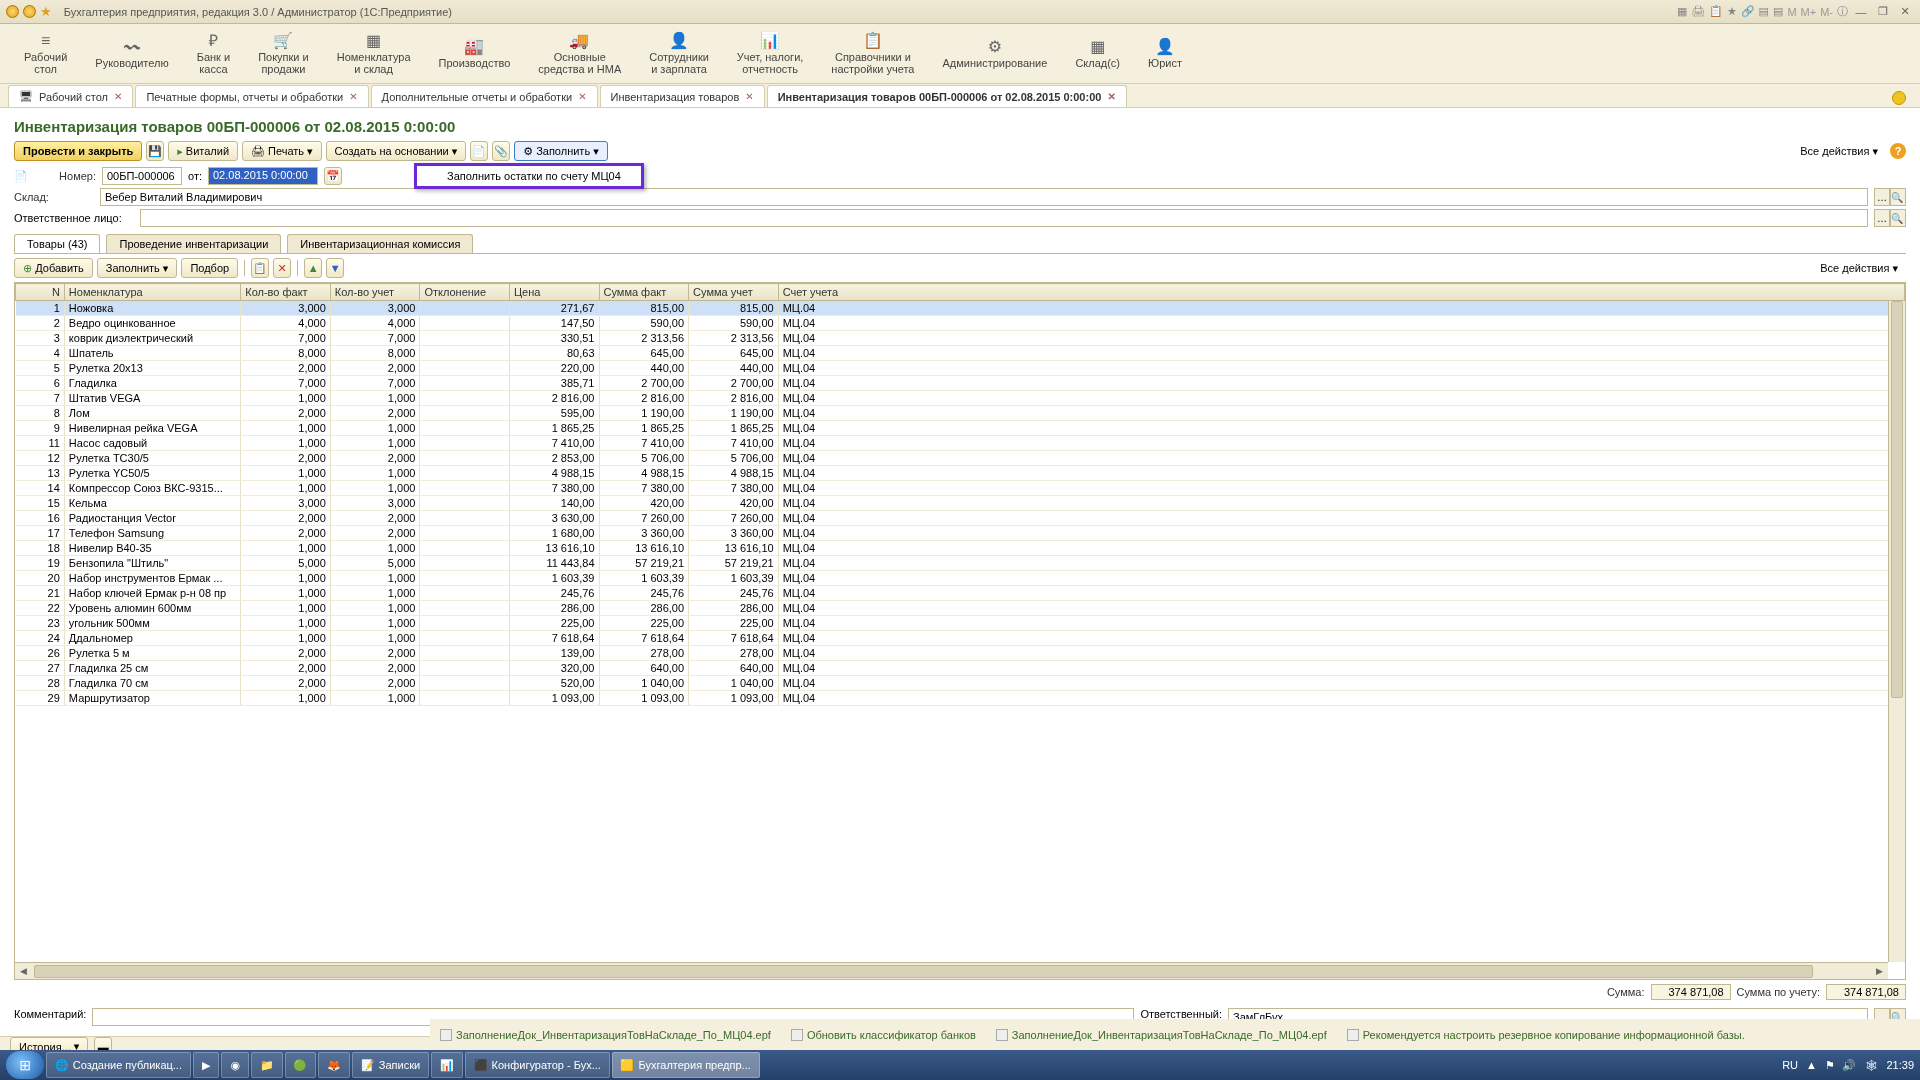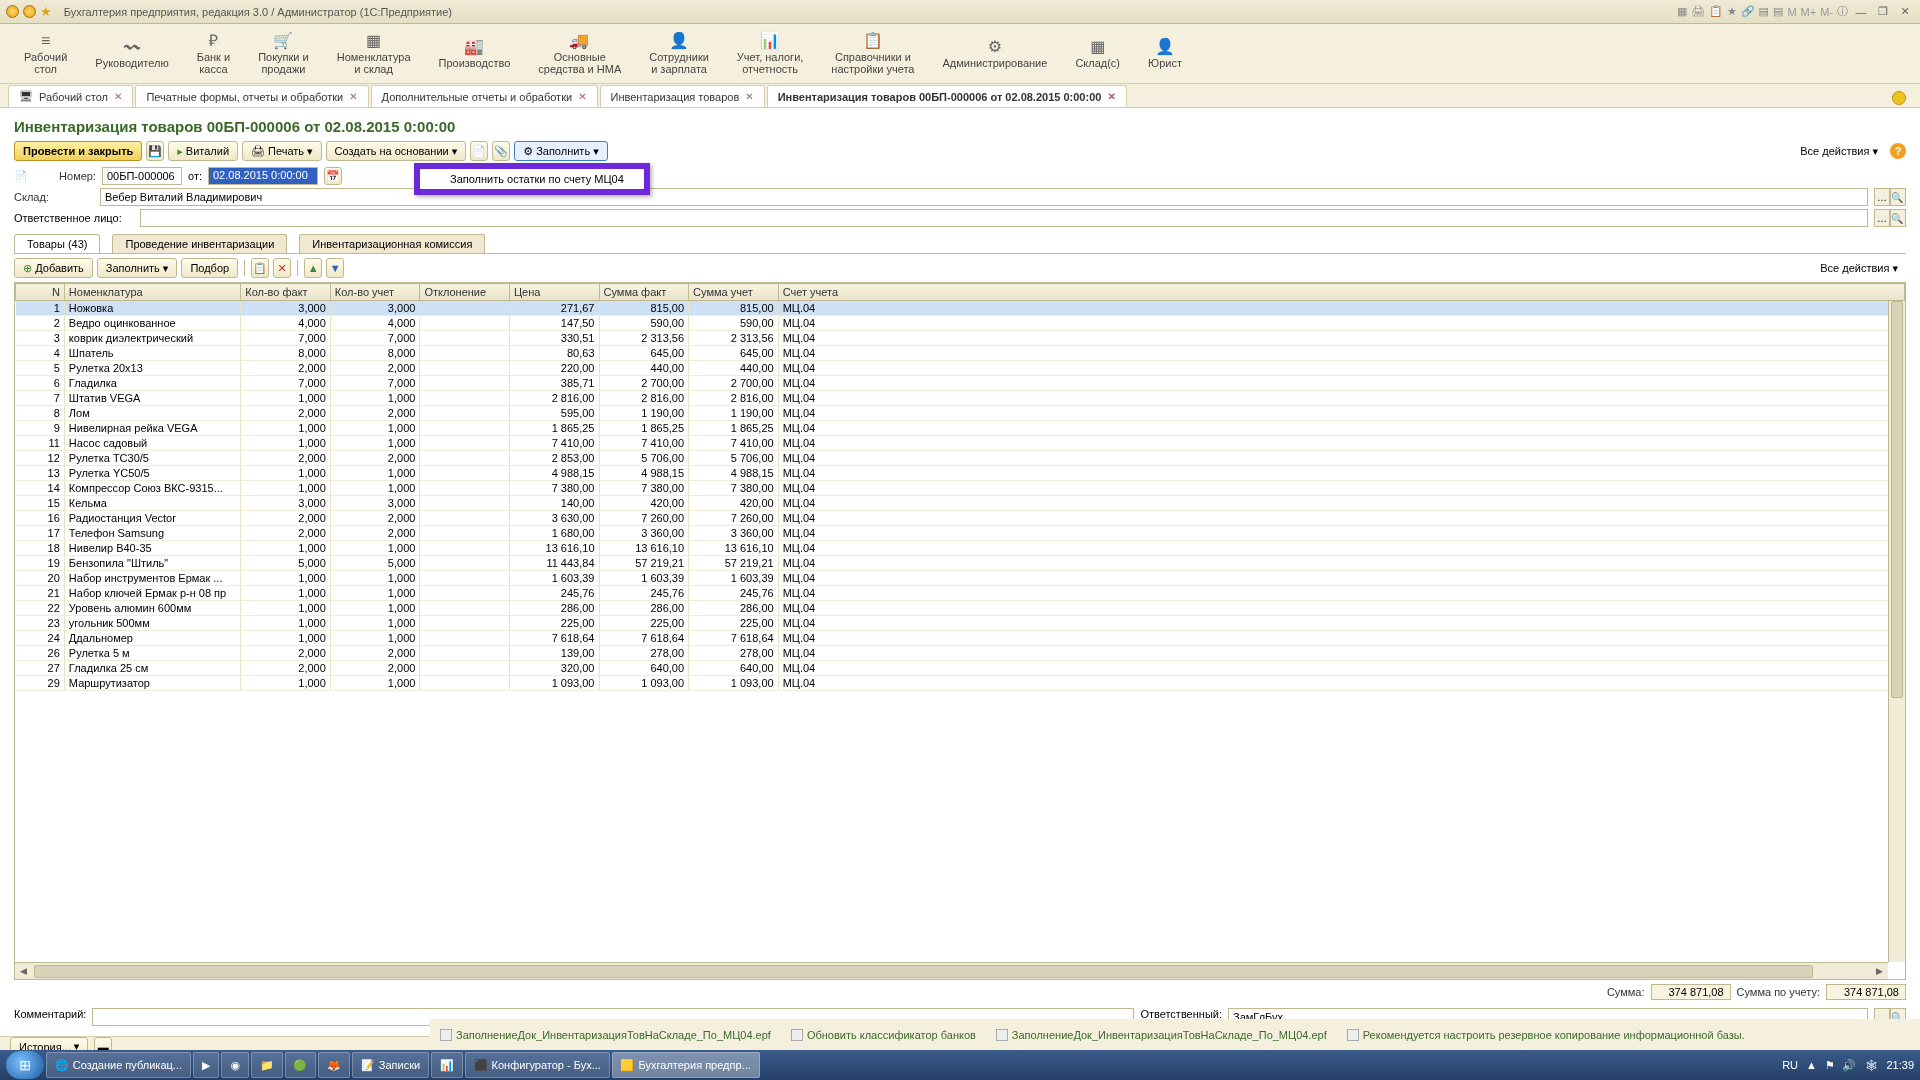--- a/index.html
+++ b/index.html
@@ -35,36 +35,36 @@
 .doc-title { color:#3a6a2a; font-size:15px; font-weight:bold; margin:4px 0 6px 0; }
 .doc-toolbar { display:flex; align-items:center; gap:4px; margin-bottom:6px; position:relative; }
 .btn { padding:2px 8px; border:1px solid #c0b890; background:linear-gradient(#fffbe8,#f0e8c8); border-radius:3px; cursor:pointer; display:inline-flex; align-items:center; gap:3px; height:20px; }
 .btn-primary { background:linear-gradient(#fff0a0,#f0d060); border-color:#c09020; font-weight:bold; }
 .btn-ic { width:18px; padding:2px 3px; justify-content:center; }
 .fill-btn { border:1px solid #4080c0; background:#e8f0ff; }
 .doc-toolbar-right { margin-left:auto; display:flex; align-items:center; gap:4px; }
 .help-circle { width:16px; height:16px; border-radius:50%; background:#f0a020; color:#fff; display:inline-flex; align-items:center; justify-content:center; font-weight:bold; }
 
 
-.dropdown-menu { position:absolute; top:22px; left:400px; background:#fff; border:6px solid #6d28d9; box-shadow:2px 2px 4px rgba(0,0,0,0.3); z-index:100; }
+.dropdown-menu { position:absolute; top:22px; left:400px; background:#fff; border:3px solid #6d28d9; box-shadow:2px 2px 4px rgba(0,0,0,0.3); z-index:100; }
 .dropdown-item { padding:4px 20px 4px 30px; cursor:pointer; white-space:nowrap; }
 
 
 .form-row { display:flex; align-items:center; margin-bottom:3px; gap:6px; }
 .form-label { width:98px; text-align:left; color:#333; }
 .form-label-wide { width:120px; }
 .input { border:1px solid #c0b890; background:#fff; padding:1px 4px; height:18px; }
 .input-sel { background:#3060c0; color:#fff; }
 .input-long { flex:1; }
 .input-btn-grp { display:flex; }
 .input-btn-grp .mini { width:16px; height:18px; border:1px solid #c0b890; background:#f5f0dd; display:inline-flex; align-items:center; justify-content:center; cursor:pointer; font-size:10px; }
 
 
 .inner-tabs { display:flex; border-bottom:1px solid #c0b890; margin-top:4px; }
-.inner-tab { padding:3px 12px; border:1px solid #c0b890; border-bottom:none; background:#f0e8d0; margin-right:12px; border-radius:3px 3px 0 0; cursor:pointer; }
+.inner-tab { padding:3px 12px; border:1px solid #c0b890; border-bottom:none; background:#f0e8d0; margin-right:6px; border-radius:3px 3px 0 0; cursor:pointer; }
 .inner-tab.active { background:#fff; }
 
 
 .tbl-toolbar { display:flex; align-items:center; gap:4px; padding:4px 0; }
 .tbl-toolbar .sp { width:1px; height:16px; background:#c0b890; margin:0 2px; }
 
 
 .tbl-wrap { flex:1; border:1px solid #c0b890; overflow:auto; position:relative; }
 .tbl { width:100%; border-collapse:collapse; table-layout:fixed; }
 .tbl th { background:linear-gradient(#f8f4e0,#e8e2c8); border:1px solid #c0b890; padding:2px 4px; text-align:left; font-weight:normal; color:#333; position:sticky; top:0; }
@@ -577,20 +577,31 @@
             <td>Гладилка 25 см</td>
             <td class="num">2,000</td>
             <td class="num">2,000</td>
             <td class="num"></td>
             <td class="num">320,00</td>
             <td class="num">640,00</td>
             <td class="num">640,00</td>
             <td>МЦ.04</td>
           </tr>
           <tr>
+            <td class="num">28</td>
+            <td>Гладилка 70 см</td>
+            <td class="num">2,000</td>
+            <td class="num">2,000</td>
+            <td class="num"></td>
+            <td class="num">520,00</td>
+            <td class="num">1 040,00</td>
+            <td class="num">1 040,00</td>
+            <td>МЦ.04</td>
+          </tr>
+          <tr>
             <td class="num">29</td>
             <td>Маршрутизатор</td>
             <td class="num">1,000</td>
             <td class="num">1,000</td>
             <td class="num"></td>
             <td class="num">1 093,00</td>
             <td class="num">1 093,00</td>
             <td class="num">1 093,00</td>
             <td>МЦ.04</td>
           </tr>

